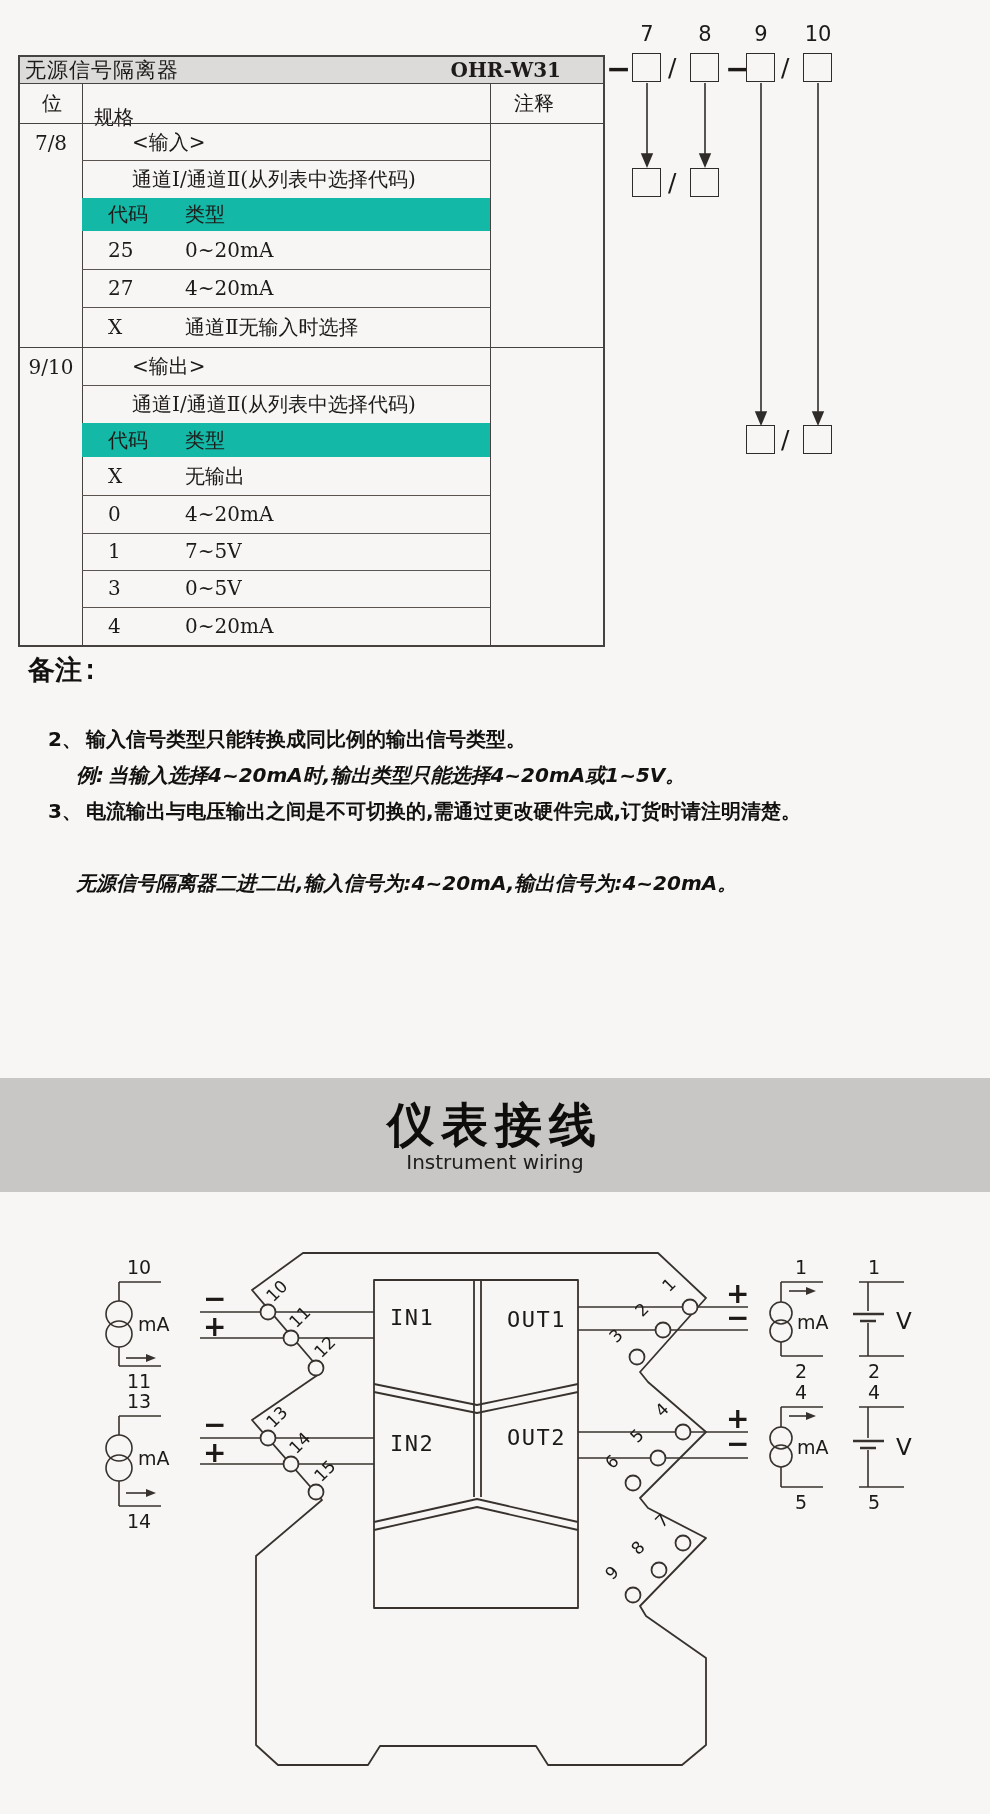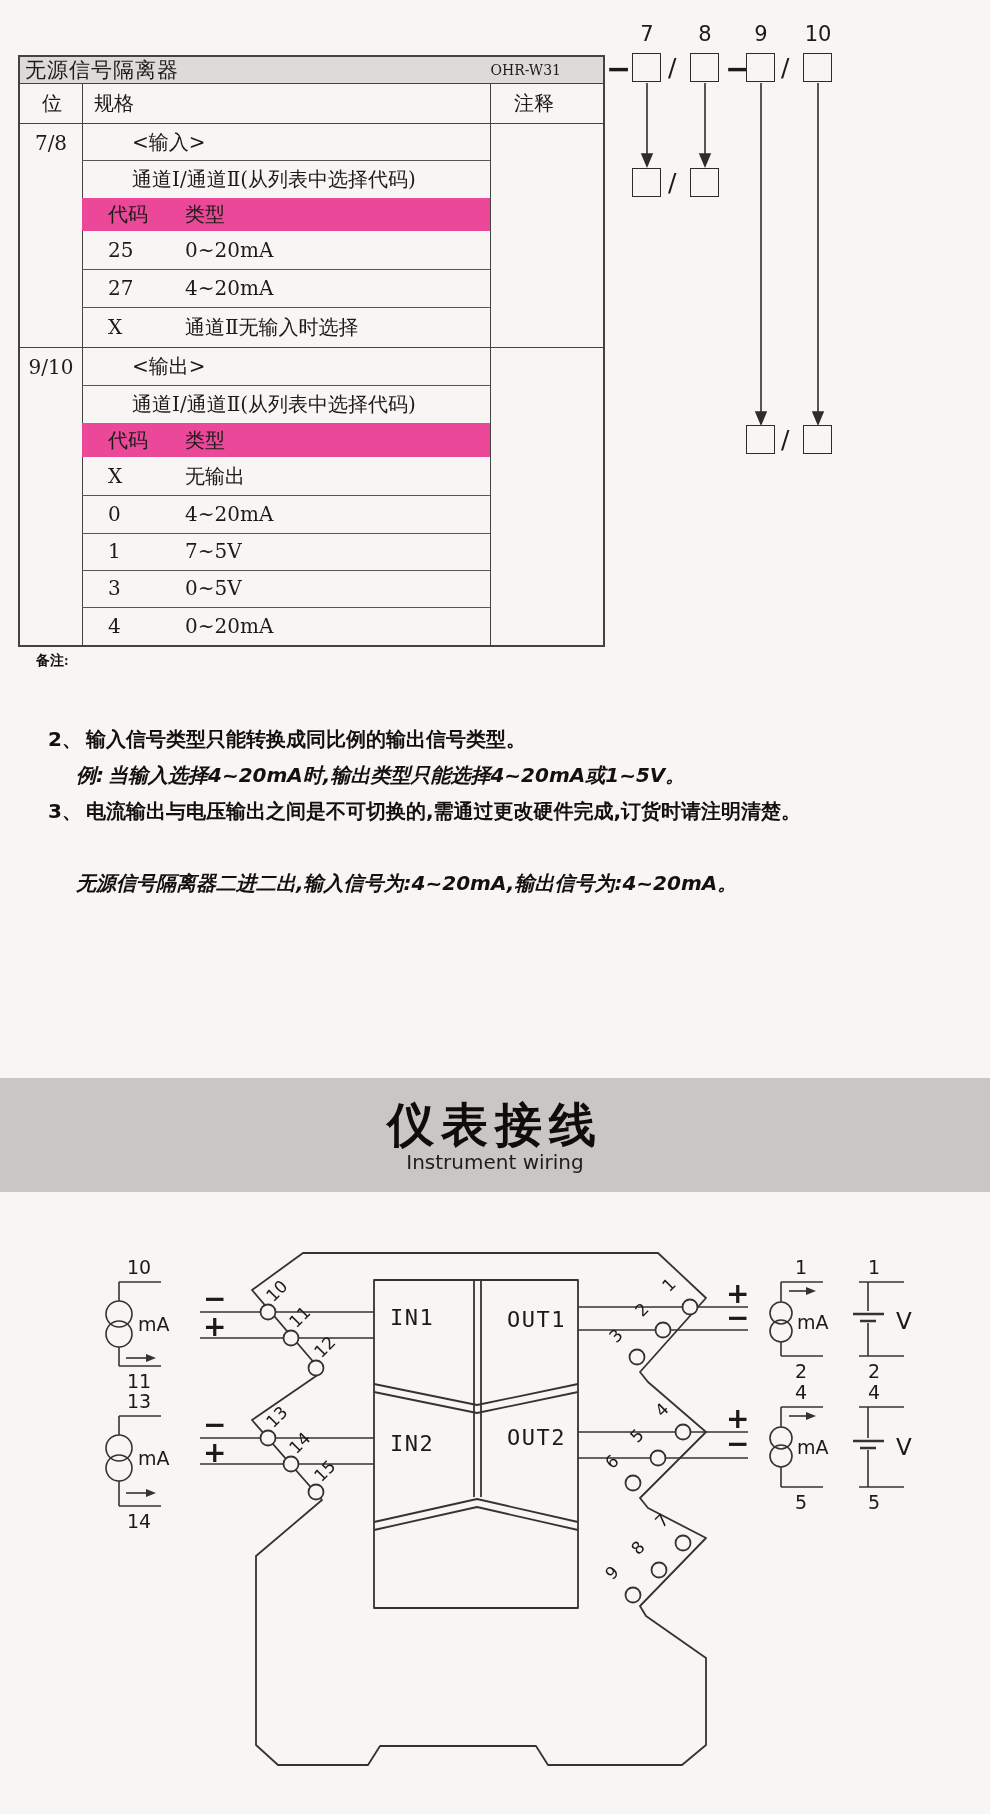--- a/index.html
+++ b/index.html
@@ -6,40 +6,40 @@
   .page{position:relative;width:990px;height:1814px;background:#f7f6f4;overflow:hidden;
         font-family:"DejaVu Sans",sans-serif;color:#1d1a18;}
   .abs{position:absolute;}
 
   
   .spec-table{position:absolute;left:18px;top:55px;width:587px;height:592px;
               border:2px solid #45423f;box-sizing:border-box;
               font-family:"DejaVu Serif",serif;color:#1d1a18;}
   .tband{position:absolute;left:0;top:0;width:100%;height:26px;background:#dcdbd9;}
   .tband .ttl{position:absolute;left:5px;top:0;line-height:26px;font-size:21px;letter-spacing:1px;}
-  .tband .mdl{position:absolute;right:42px;top:0;line-height:26px;font-size:14px;}
+  .tband .mdl{position:absolute;right:42px;top:0;line-height:26px;font-size:20px;font-weight:bold;}
   .hline{position:absolute;left:0;width:100%;height:0;border-top:1.5px solid #45423f;}
   .subline{position:absolute;left:62px;width:408px;height:0;border-top:1px solid #5a5550;}
   .vline{position:absolute;top:26px;bottom:0;width:0;border-left:1.5px solid #45423f;}
   .cell{position:absolute;font-size:20px;}
   .rowtxt{position:absolute;left:72px;font-size:20px;margin-left:40px;}
-  .grayband{position:absolute;left:62px;width:408px;background:#ec4899;}
+  .grayband{position:absolute;left:62px;width:408px;background:#14b8a6;}
   .codecell{position:absolute;left:88px;font-size:20px;}
   .typecell{position:absolute;left:165px;font-size:20px;}
 
   
   .cd-digit{position:absolute;width:30px;top:22px;text-align:center;font-size:21px;}
   .cd-box{position:absolute;width:27px;height:27px;border:1.5px solid #2f2c2a;top:53px;}
   .cd-box2{position:absolute;width:27px;height:27px;border:1.5px solid #2f2c2a;}
   .cd-slash{position:absolute;font-size:25px;color:#1c1916;}
   .cd-dash{position:absolute;font-size:30px;font-weight:bold;line-height:10px;color:#1c1916;}
 
   
-  .note-head{position:absolute;left:36px;font-size:14px;font-weight:bold;
-             font-family:Liberation Serif, serif;color:#121110;}
+  .note-head{position:absolute;left:28px;font-size:27px;font-weight:bold;
+             font-family:Liberation Mono, monospace;color:#121110;}
   .note{position:absolute;left:48px;font-size:20px;font-weight:bold;color:#121110;
         font-family:"DejaVu Sans",sans-serif;white-space:nowrap;}
   .note.indent{left:76px;font-style:italic;}
   .note .lbl{margin-right:4px;}
 
   
   .banner{position:absolute;left:0;top:1078px;width:990px;height:114px;background:#c9c7c5;}
   .banner .b-title{position:absolute;left:0;top:16px;width:100%;text-align:center;
                    font-size:47px;font-weight:bold;letter-spacing:7px;color:#0e0d0c;}
   .banner .b-sub{position:absolute;left:0;top:72px;width:100%;text-align:center;
@@ -60,21 +60,21 @@
 
 <div class="page">
 
   <div class="spec-table">
     <div class="tband">
       <span class="ttl">无源信号隔离器</span>
       <span class="mdl">OHR-W31</span>
     </div>
     <div class="hline" style="top:26px"></div>
     <div class="cell" style="left:14px;top:26px;width:36px;text-align:center;line-height:40px">位</div>
-    <div class="cell" style="left:74px;top:26px;line-height:40px">规格</div>
+    <div class="cell" style="left:74px;top:40px;line-height:40px">规格</div>
     <div class="cell" style="left:494px;top:26px;line-height:40px">注释</div>
     <div class="hline" style="top:66px"></div>
     <div class="vline" style="left:62px"></div>
     <div class="vline" style="left:470px"></div>
 
     <div class="cell" style="left:8px;top:66px;width:46px;text-align:center;line-height:40px">7/8</div>
     <div class="rowtxt" style="top:66px;line-height:38px">&lt;输入&gt;</div>
     <div class="subline" style="top:103px"></div>
     <div class="rowtxt" style="top:103px;line-height:38px">通道Ⅰ/通道Ⅱ(从列表中选择代码)</div>
     <div class="grayband" style="top:141px;height:33px">

